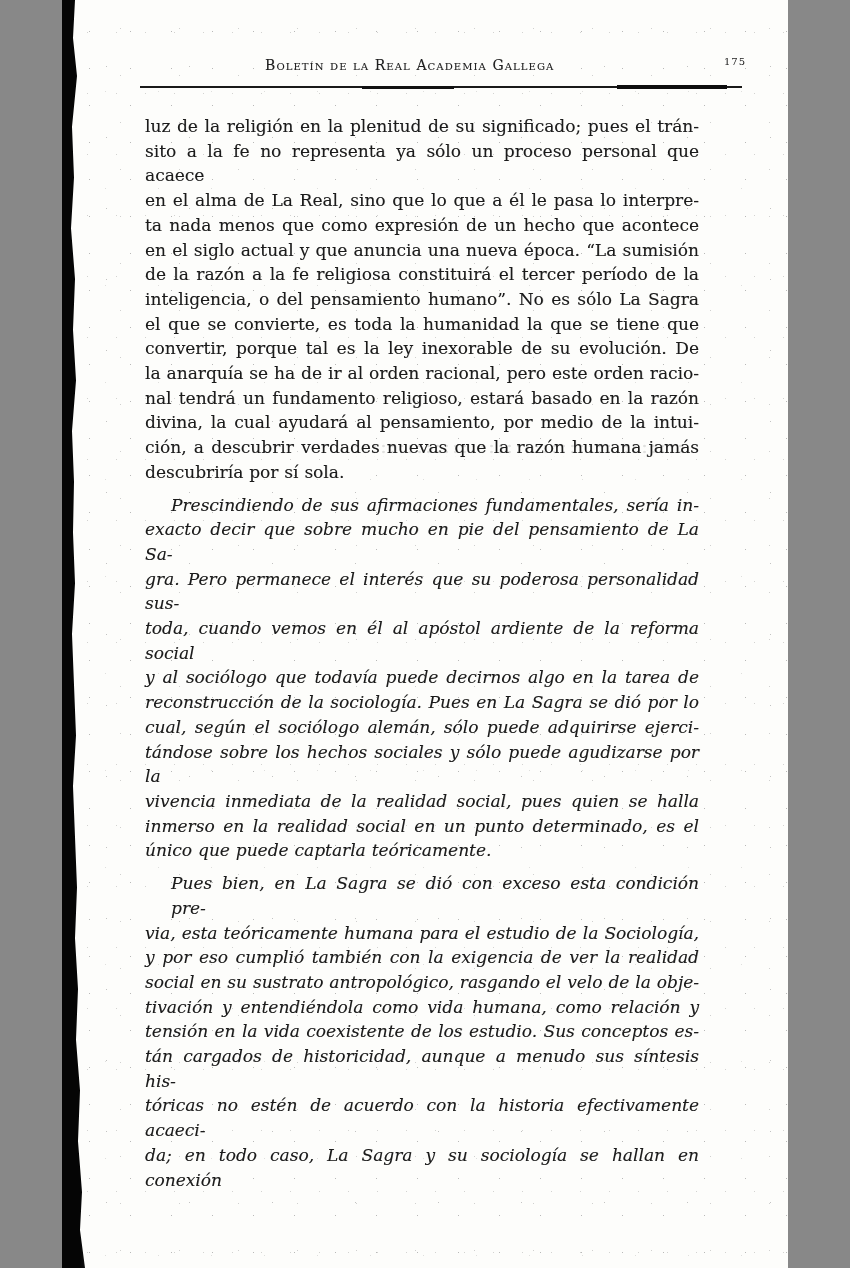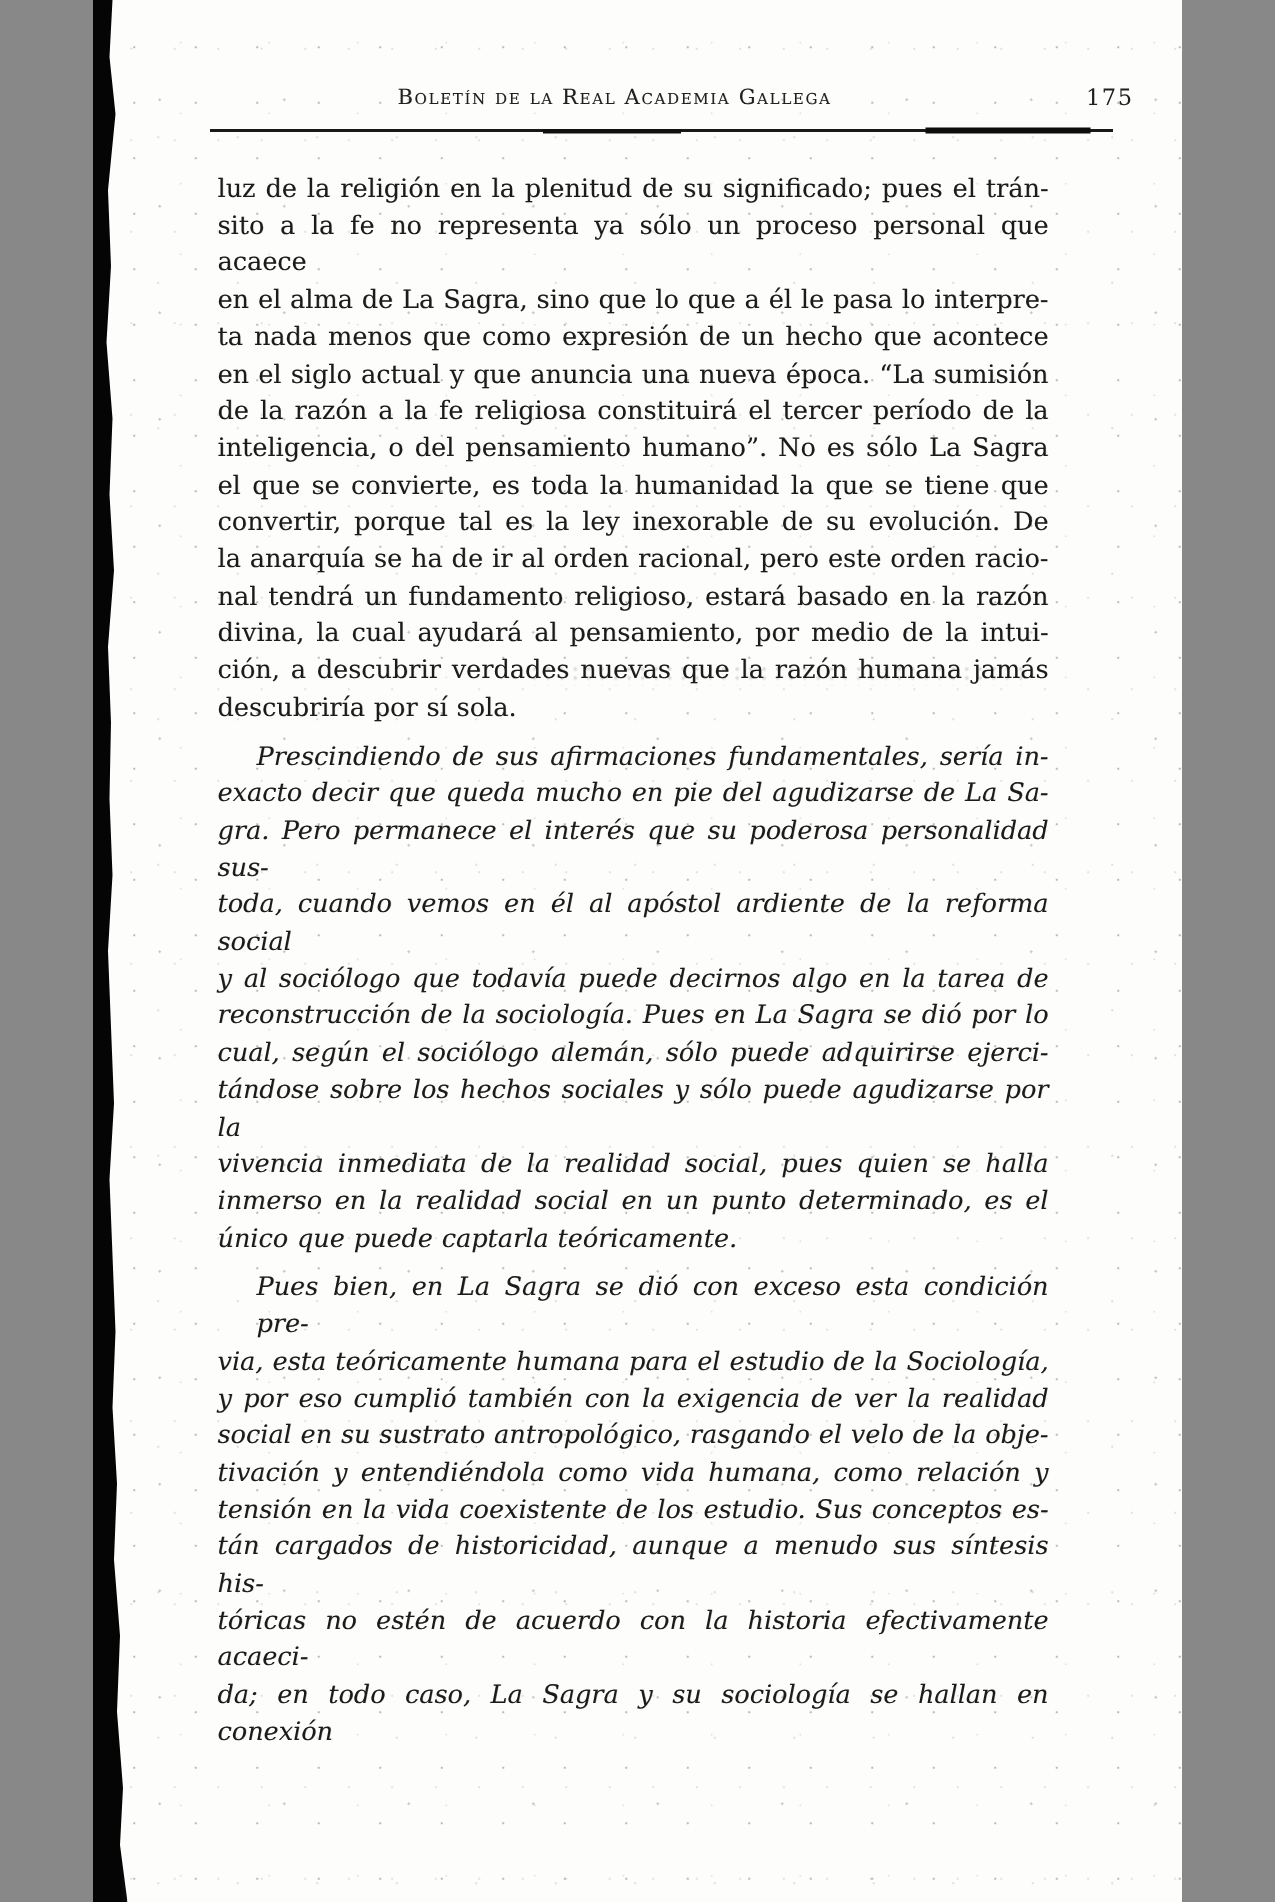--- a/index.html
+++ b/index.html
@@ -40,21 +40,21 @@
   .running-head{
     position:absolute;left:203px;top:57px;
     font-variant:small-caps;
     font-size:14px;letter-spacing:1.1px;
     white-space:nowrap;
     color:#202020;
     text-shadow:.3px .3px 0 rgba(0,0,0,.25);
   }
   .folio{
     position:absolute;left:662px;top:56px;
-    font-size:15px;letter-spacing:1px;color:#202020;
+    font-size:10px;letter-spacing:1px;color:#202020;
   }
   .head-rule{position:absolute;left:78px;top:86px;width:602px;height:2px;background:#191919;}
   .head-rule-thick-a{position:absolute;left:300px;top:86px;width:92px;height:3px;background:#111;}
   .head-rule-thick-b{position:absolute;left:555px;top:85px;width:110px;height:4px;background:#0d0d0d;}
   .text-block{
     position:absolute;left:83px;top:114px;width:554px;
     font-size:17px;line-height:24.7px;
     text-shadow:.3px .3px 0 rgba(0,0,0,.30);
   }
   .paragraph + .paragraph{margin-top:8px;font-style:italic;}
@@ -87,36 +87,36 @@
   <div class="head-rule"></div>
   <div class="head-rule-thick-a"></div>
   <div class="head-rule-thick-b"></div>
 
   <div class="ghost-smudge"></div>
 
   <div class="text-block">
       <div class="paragraph">
         <div class="text-line">luz de la religión en la plenitud de su significado; pues el trán-</div>
         <div class="text-line">sito a la fe no representa ya sólo un proceso personal que acaece</div>
-        <div class="text-line">en el alma de La Sagra, sino que lo que a él le pasa lo interpre-</div>
+        <div class="text-line">en el alma de La Real, sino que lo que a él le pasa lo interpre-</div>
         <div class="text-line">ta nada menos que como expresión de un hecho que acontece</div>
         <div class="text-line">en el siglo actual y que anuncia una nueva época. “La sumisión</div>
         <div class="text-line">de la razón a la fe religiosa constituirá el tercer período de la</div>
         <div class="text-line">inteligencia, o del pensamiento humano”. No es sólo La Sagra</div>
         <div class="text-line">el que se convierte, es toda la humanidad la que se tiene que</div>
         <div class="text-line">convertir, porque tal es la ley inexorable de su evolución. De</div>
         <div class="text-line">la anarquía se ha de ir al orden racional, pero este orden racio-</div>
         <div class="text-line">nal tendrá un fundamento religioso, estará basado en la razón</div>
         <div class="text-line">divina, la cual ayudará al pensamiento, por medio de la intui-</div>
         <div class="text-line">ción, a descubrir verdades nuevas que la razón humana jamás</div>
         <div class="text-line short-last">descubriría por sí sola.</div>
       </div>
       <div class="paragraph">
         <div class="text-line first-indent">Prescindiendo de sus afirmaciones fundamentales, sería in-</div>
-        <div class="text-line">exacto decir que queda mucho en pie del agudizarse de La Sa-</div>
+        <div class="text-line">exacto decir que sobre mucho en pie del pensamiento de La Sa-</div>
         <div class="text-line">gra. Pero permanece el interés que su poderosa personalidad sus-</div>
         <div class="text-line">toda, cuando vemos en él al apóstol ardiente de la reforma social</div>
         <div class="text-line">y al sociólogo que todavía puede decirnos algo en la tarea de</div>
         <div class="text-line">reconstrucción de la sociología. Pues en La Sagra se dió por lo</div>
         <div class="text-line">cual, según el sociólogo alemán, sólo puede adquirirse ejerci-</div>
         <div class="text-line">tándose sobre los hechos sociales y sólo puede agudizarse por la</div>
         <div class="text-line">vivencia inmediata de la realidad social, pues quien se halla</div>
         <div class="text-line">inmerso en la realidad social en un punto determinado, es el</div>
         <div class="text-line short-last">único que puede captarla teóricamente.</div>
       </div>

